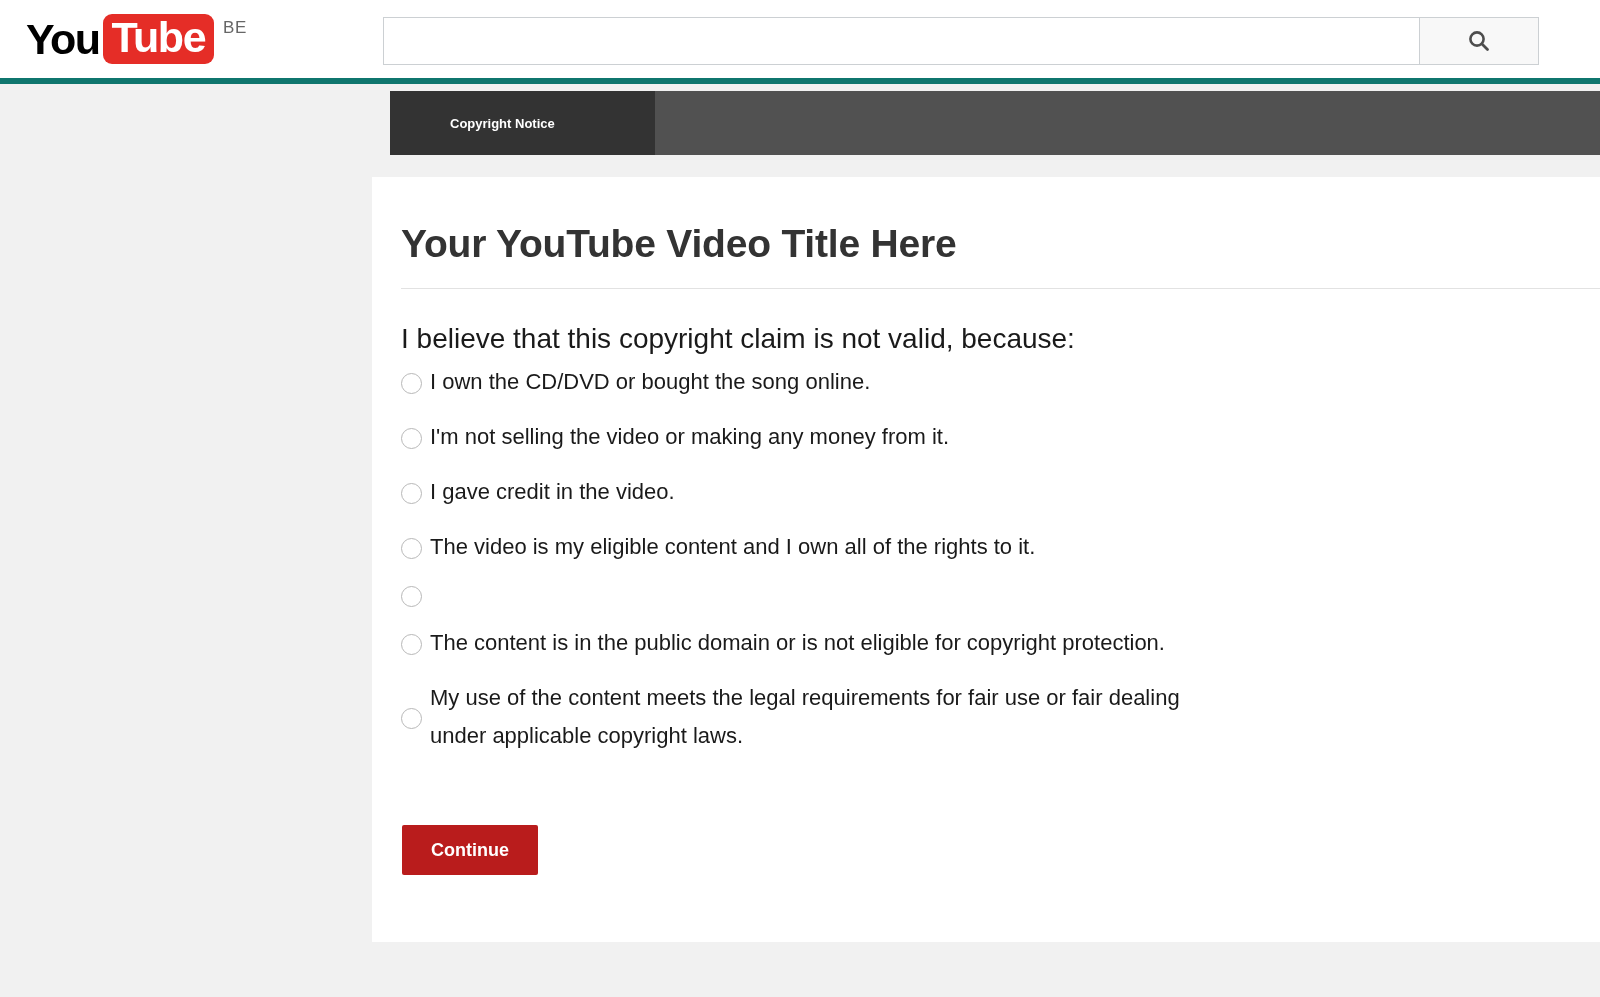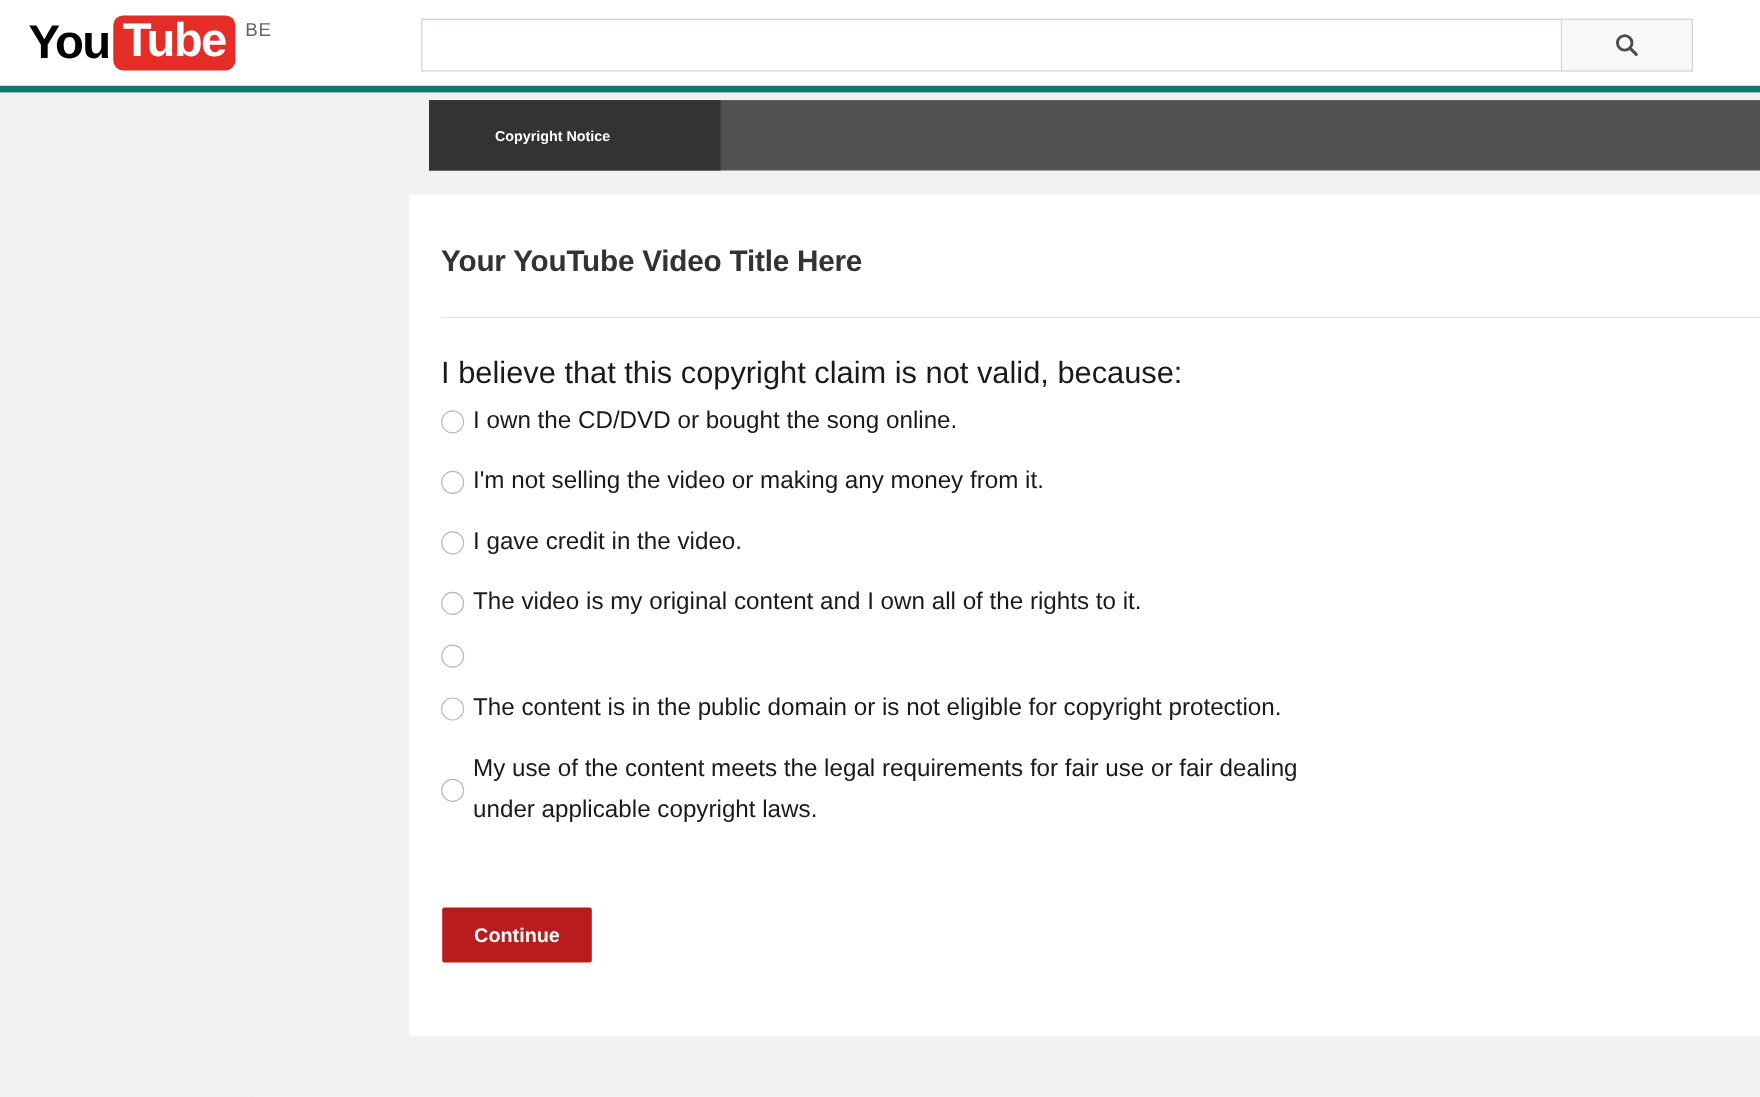--- a/index.html
+++ b/index.html
@@ -128,21 +128,21 @@
     left: 372px;
     top: 177px;
     width: 1228px;
     height: 765px;
     background: #ffffff;
   }
   .video-title {
     position: absolute;
     left: 29px;
     top: 45px;
-    font-size: 27px;
+    font-size: 39px;
     font-weight: bold;
     color: #333333;
     letter-spacing: -0.2px;
   }
   .title-rule {
     position: absolute;
     left: 29px;
     top: 111px;
     width: 1199px;
     height: 1px;
@@ -260,21 +260,21 @@
       <span class="option-label">I'm not selling the video or making any money from it.</span>
     </div>
 
     <div class="option">
       <span class="radio"></span>
       <span class="option-label">I gave credit in the video.</span>
     </div>
 
     <div class="option">
       <span class="radio"></span>
-      <span class="option-label">The video is my original content and I own all of the rights to it.</span>
+      <span class="option-label">The video is my eligible content and I own all of the rights to it.</span>
     </div>
 
     <div class="option">
       <span class="radio"></span>
     </div>
 
     <div class="option">
       <span class="radio"></span>
       <span class="option-label">The content is in the public domain or is not eligible for copyright protection.</span>
     </div>

